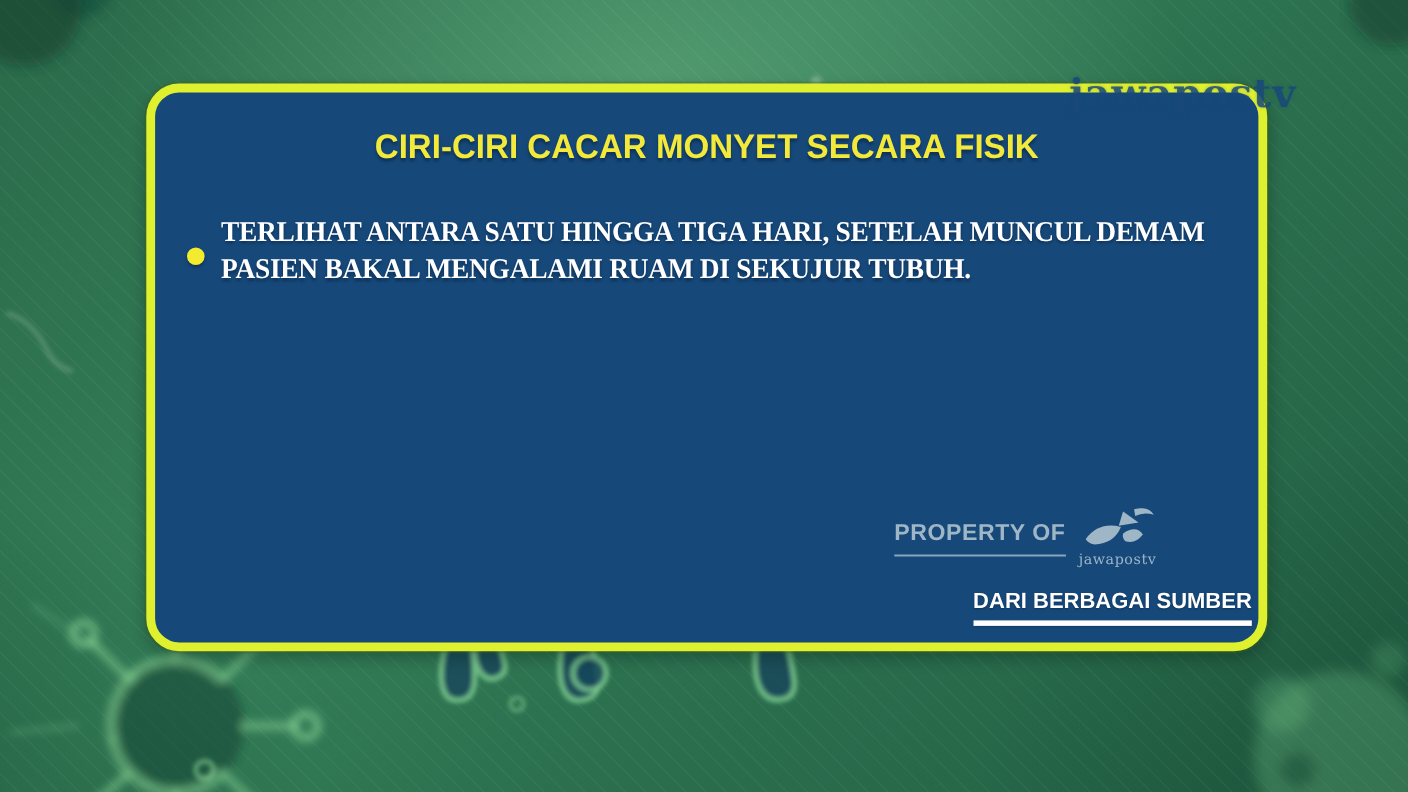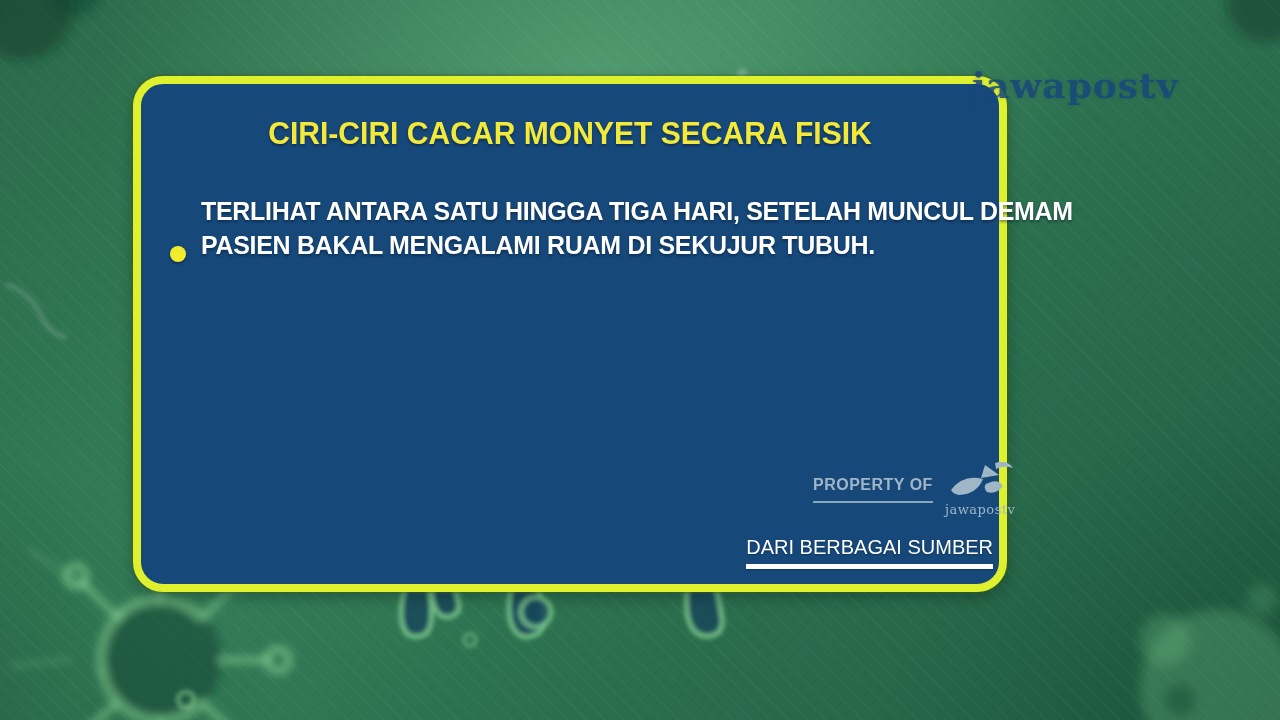--- a/index.html
+++ b/index.html
@@ -34,42 +34,42 @@
     font-weight: bold;
     font-size: 36px;
     letter-spacing: 1px;
     color: rgba(25, 72, 122, 0.82);
     text-shadow: 0 0 3px rgba(25,72,122,0.35);
   }
 
   
   .card {
     position: absolute; left: 133px; top: 76px; z-index: 3;
-    width: 874px; height: 516px;
+    width: 1019px; height: 516px;
     box-sizing: border-box;
     background: #16497A;
     border: 8px solid #DFF02F;
     border-radius: 30px;
     box-shadow: 0 0 0 2px rgba(70,100,20,0.30), 0 6px 14px rgba(0,20,15,0.30);
   }
   .card-inner { position: relative; width: 100%; height: 100%; }
 
   .card-title {
     position: absolute; top: 32px; left: 0; width: 100%;
     text-align: center;
     font-size: 31px; font-weight: bold;
     color: #F2E93B;
     letter-spacing: 0px;
     transform: scaleX(0.97);
     text-shadow: 0 2px 3px rgba(0,15,40,0.45);
     white-space: nowrap;
   }
 
   .bullets { position: absolute; left: 29px; top: 110px; }
-  .bullet { display: flex; align-items: flex-end; margin-bottom: 23px; }
+  .bullet { display: flex; align-items: center; margin-bottom: 23px; font-family: Liberation Serif, serif; }
   .bullet-dot {
     flex: 0 0 auto;
     width: 16px; height: 16px; border-radius: 50%;
     background: #F2EB2E;
     margin: 9px 15px 0 0;
     box-shadow: 0 2px 3px rgba(0,15,40,0.4);
   }
   .bullet-text {
     color: #FFFFFF;
     font-size: 26px; font-weight: bold;
@@ -77,40 +77,40 @@
     letter-spacing: -0.3px;
     transform: scaleX(0.96);
     transform-origin: left center;
     text-shadow: 0 2px 3px rgba(0,15,40,0.45);
     white-space: nowrap;
   }
 
   .property { position: absolute; left: 672px; top: 378px; display: flex; align-items: center; }
   .property-label {
     color: #9FB6C7;
-    font-size: 16px; font-weight: bold;
+    font-size: 21px; font-weight: bold;
     letter-spacing: 0.5px;
     border-bottom: 2px solid rgba(159,182,199,0.85);
     padding-bottom: 7px;
     margin-right: 12px;
     white-space: nowrap;
   }
   .property-logo { display: flex; flex-direction: column; align-items: center; }
   .property-brand {
     font-family: "DejaVu Serif", serif;
     color: #9FB6C7;
     font-size: 13px;
     letter-spacing: 0.5px;
     margin-top: -2px;
   }
 
   .source-note { position: absolute; right: 6px; top: 452px; text-align: left; }
   .source-note .source-text {
     color: #FFFFFF;
-    font-size: 20px; font-weight: normal;
+    font-size: 20px; font-weight: bold;
     letter-spacing: 0px;
     text-shadow: 0 1px 2px rgba(0,15,40,0.4);
     white-space: nowrap;
   }
   .source-note .source-bar {
     height: 5px; background: #FFFFFF; margin-top: 5px;
     box-shadow: 0 1px 2px rgba(0,15,40,0.35);
   }
 </style>
 </head>

